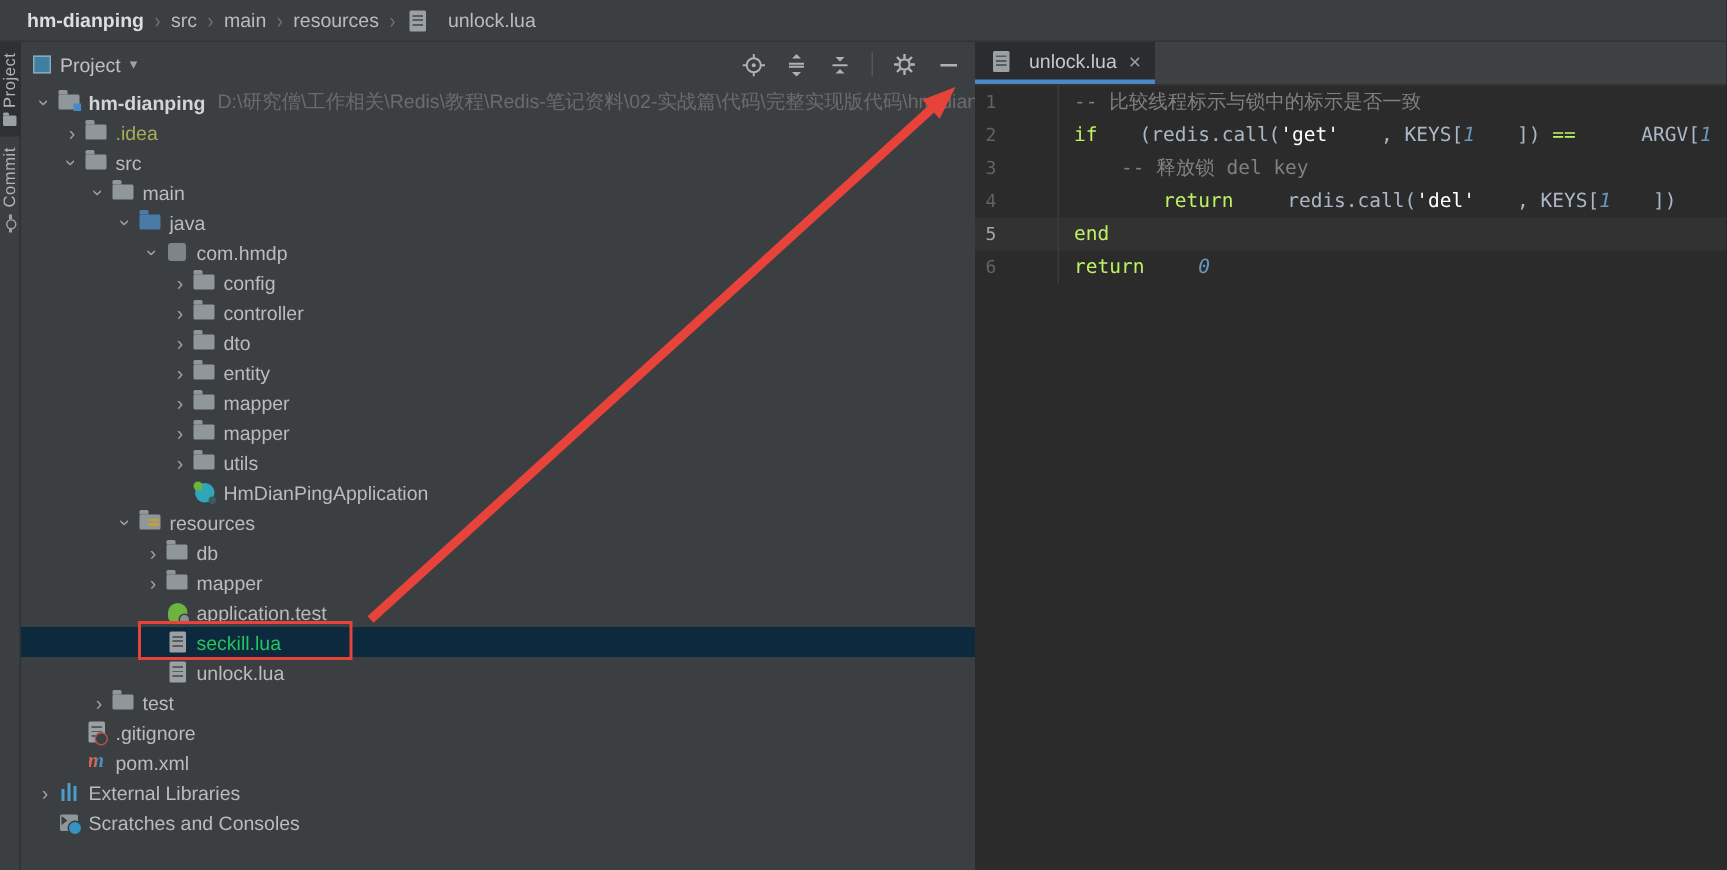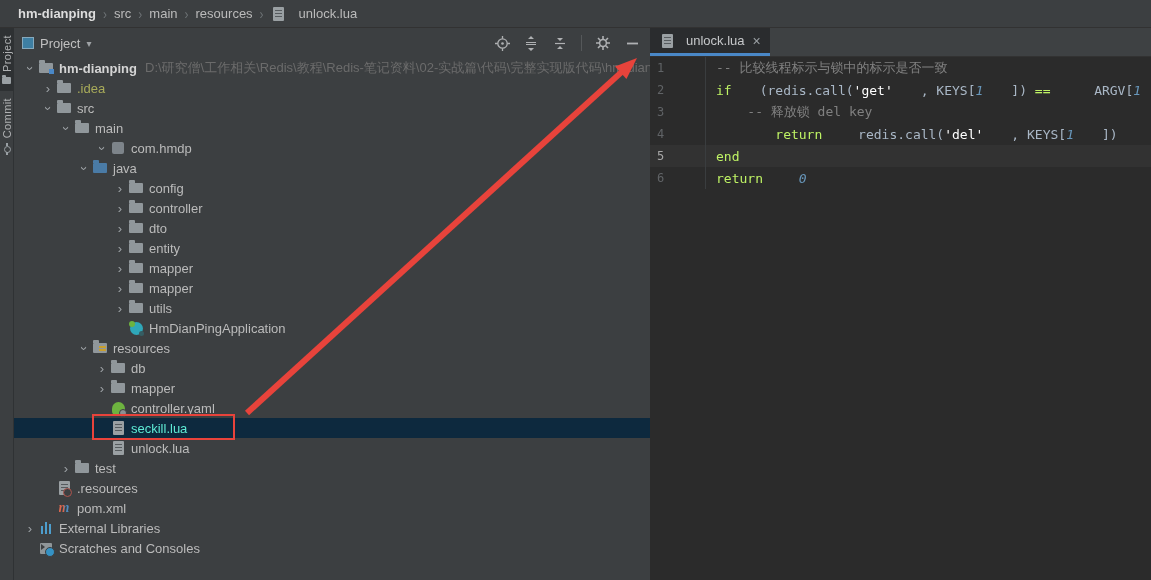--- a/index.html
+++ b/index.html
@@ -49,21 +49,21 @@
   .tsep { width:1px; height:16px; background:#55585a; }
   
   .tree { position:absolute; left:0; top:30px; width:636px; }
   .trow { height:20px; display:flex; align-items:center; white-space:nowrap; cursor:pointer; width:636px; overflow:hidden; }
   .trow.selected { background:#0d293e; }
   .chev { width:16px; flex:0 0 16px; text-align:center; color:#9da2a6; font-size:13px; line-height:1; }
   .chev.open  { transform:rotate(90deg); }
   .chev.none  { visibility:hidden; }
   .ticon { flex:0 0 16px; width:16px; height:16px; margin-right:5px; position:relative; display:flex; align-items:center; justify-content:center; }
   .tlabel { color:#bbbbbb; }
-  .trow.selected .tlabel { color:#5eead4; }
+  .trow.selected .tlabel { color:#22c55e; }
   .tlabel.bold { font-weight:bold; color:#d4d4d4; }
   .tsuffix { color:#6b6b6b; margin-left:8px; }
   
   .i-folder { width:14px; height:10px; background:#90979b; border-radius:1px; position:relative; }
   .i-folder:before { content:""; position:absolute; top:-3px; left:0; width:6px; height:3px; background:#90979b; border-radius:1px 1px 0 0; }
   .i-folder.blue { background:#4a7ba6; } .i-folder.blue:before { background:#4a7ba6; }
   .i-folder.proj:after { content:""; position:absolute; right:-1px; bottom:-1px; width:5px; height:5px; background:#4a88c7; }
   .i-folder.res:after { content:""; position:absolute; right:1px; bottom:1px; width:7px; height:6px;
       background:repeating-linear-gradient(#c8a02e 0 1.5px, transparent 1.5px 3px); }
   .i-pkg { width:12px; height:12px; background:#7d848a; border-radius:2px; }
@@ -199,145 +199,145 @@
           </span>
           <span class="tlabel">src</span>
         </span>
         <span class="trow" style="padding-left: 44px;">
           <span class="chev open">›</span>
           <span class="ticon">
             <span class="i-folder"></span>
           </span>
           <span class="tlabel">main</span>
         </span>
+        <span class="trow" style="padding-left: 62px;">
+          <span class="chev open">›</span>
+          <span class="ticon">
+            <span class="i-folder blue"></span>
+          </span>
+          <span class="tlabel">java</span>
+        </span>
         <span class="trow" style="padding-left: 80px;">
           <span class="chev open">›</span>
           <span class="ticon">
             <span class="i-pkg"></span>
           </span>
           <span class="tlabel">com.hmdp</span>
         </span>
+        <span class="trow" style="padding-left: 98px;">
+          <span class="chev ">›</span>
+          <span class="ticon">
+            <span class="i-folder"></span>
+          </span>
+          <span class="tlabel">config</span>
+        </span>
+        <span class="trow" style="padding-left: 98px;">
+          <span class="chev ">›</span>
+          <span class="ticon">
+            <span class="i-folder"></span>
+          </span>
+          <span class="tlabel">controller</span>
+        </span>
+        <span class="trow" style="padding-left: 98px;">
+          <span class="chev ">›</span>
+          <span class="ticon">
+            <span class="i-folder"></span>
+          </span>
+          <span class="tlabel">dto</span>
+        </span>
+        <span class="trow" style="padding-left: 98px;">
+          <span class="chev ">›</span>
+          <span class="ticon">
+            <span class="i-folder"></span>
+          </span>
+          <span class="tlabel">entity</span>
+        </span>
+        <span class="trow" style="padding-left: 98px;">
+          <span class="chev ">›</span>
+          <span class="ticon">
+            <span class="i-folder"></span>
+          </span>
+          <span class="tlabel">mapper</span>
+        </span>
+        <span class="trow" style="padding-left: 98px;">
+          <span class="chev ">›</span>
+          <span class="ticon">
+            <span class="i-folder"></span>
+          </span>
+          <span class="tlabel">mapper</span>
+        </span>
+        <span class="trow" style="padding-left: 98px;">
+          <span class="chev ">›</span>
+          <span class="ticon">
+            <span class="i-folder"></span>
+          </span>
+          <span class="tlabel">utils</span>
+        </span>
+        <span class="trow" style="padding-left: 98px;">
+          <span class="chev none">›</span>
+          <span class="ticon">
+            <span class="i-class"></span>
+          </span>
+          <span class="tlabel">HmDianPingApplication</span>
+        </span>
         <span class="trow" style="padding-left: 62px;">
           <span class="chev open">›</span>
           <span class="ticon">
-            <span class="i-folder blue"></span>
-          </span>
-          <span class="tlabel">java</span>
-        </span>
-        <span class="trow" style="padding-left: 98px;">
-          <span class="chev ">›</span>
-          <span class="ticon">
-            <span class="i-folder"></span>
-          </span>
-          <span class="tlabel">config</span>
-        </span>
-        <span class="trow" style="padding-left: 98px;">
-          <span class="chev ">›</span>
-          <span class="ticon">
-            <span class="i-folder"></span>
-          </span>
-          <span class="tlabel">controller</span>
-        </span>
-        <span class="trow" style="padding-left: 98px;">
-          <span class="chev ">›</span>
-          <span class="ticon">
-            <span class="i-folder"></span>
-          </span>
-          <span class="tlabel">dto</span>
-        </span>
-        <span class="trow" style="padding-left: 98px;">
-          <span class="chev ">›</span>
-          <span class="ticon">
-            <span class="i-folder"></span>
-          </span>
-          <span class="tlabel">entity</span>
-        </span>
-        <span class="trow" style="padding-left: 98px;">
+            <span class="i-folder res"></span>
+          </span>
+          <span class="tlabel">resources</span>
+        </span>
+        <span class="trow" style="padding-left: 80px;">
+          <span class="chev ">›</span>
+          <span class="ticon">
+            <span class="i-folder"></span>
+          </span>
+          <span class="tlabel">db</span>
+        </span>
+        <span class="trow" style="padding-left: 80px;">
           <span class="chev ">›</span>
           <span class="ticon">
             <span class="i-folder"></span>
           </span>
           <span class="tlabel">mapper</span>
         </span>
-        <span class="trow" style="padding-left: 98px;">
-          <span class="chev ">›</span>
-          <span class="ticon">
-            <span class="i-folder"></span>
-          </span>
-          <span class="tlabel">mapper</span>
-        </span>
-        <span class="trow" style="padding-left: 98px;">
-          <span class="chev ">›</span>
-          <span class="ticon">
-            <span class="i-folder"></span>
-          </span>
-          <span class="tlabel">utils</span>
-        </span>
-        <span class="trow" style="padding-left: 98px;">
-          <span class="chev none">›</span>
-          <span class="ticon">
-            <span class="i-class"></span>
-          </span>
-          <span class="tlabel">HmDianPingApplication</span>
-        </span>
-        <span class="trow" style="padding-left: 62px;">
-          <span class="chev open">›</span>
-          <span class="ticon">
-            <span class="i-folder res"></span>
-          </span>
-          <span class="tlabel">resources</span>
-        </span>
         <span class="trow" style="padding-left: 80px;">
-          <span class="chev ">›</span>
-          <span class="ticon">
-            <span class="i-folder"></span>
-          </span>
-          <span class="tlabel">db</span>
+          <span class="chev none">›</span>
+          <span class="ticon">
+            <span class="i-spring"></span>
+          </span>
+          <span class="tlabel">application.test</span>
+        </span>
+        <span class="trow selected" style="padding-left: 80px;">
+          <span class="chev none">›</span>
+          <span class="ticon">
+            <span class="i-page"></span>
+          </span>
+          <span class="tlabel">seckill.lua</span>
         </span>
         <span class="trow" style="padding-left: 80px;">
-          <span class="chev ">›</span>
-          <span class="ticon">
-            <span class="i-folder"></span>
-          </span>
-          <span class="tlabel">mapper</span>
-        </span>
-        <span class="trow" style="padding-left: 80px;">
-          <span class="chev none">›</span>
-          <span class="ticon">
-            <span class="i-spring"></span>
-          </span>
-          <span class="tlabel">controller.yaml</span>
-        </span>
-        <span class="trow selected" style="padding-left: 80px;">
           <span class="chev none">›</span>
           <span class="ticon">
             <span class="i-page"></span>
           </span>
-          <span class="tlabel">seckill.lua</span>
-        </span>
-        <span class="trow" style="padding-left: 80px;">
-          <span class="chev none">›</span>
-          <span class="ticon">
-            <span class="i-page"></span>
-          </span>
           <span class="tlabel">unlock.lua</span>
         </span>
         <span class="trow" style="padding-left: 44px;">
           <span class="chev ">›</span>
           <span class="ticon">
             <span class="i-folder"></span>
           </span>
           <span class="tlabel">test</span>
         </span>
         <span class="trow" style="padding-left: 26px;">
           <span class="chev none">›</span>
           <span class="ticon">
             <span class="i-page slash"></span>
           </span>
-          <span class="tlabel">.resources</span>
+          <span class="tlabel">.gitignore</span>
         </span>
         <span class="trow" style="padding-left: 26px;">
           <span class="chev none">›</span>
           <span class="ticon">
             <span class="i-maven">m</span>
           </span>
           <span class="tlabel">pom.xml</span>
         </span>
         <span class="trow" style="padding-left: 8px;">
           <span class="chev ">›</span>

